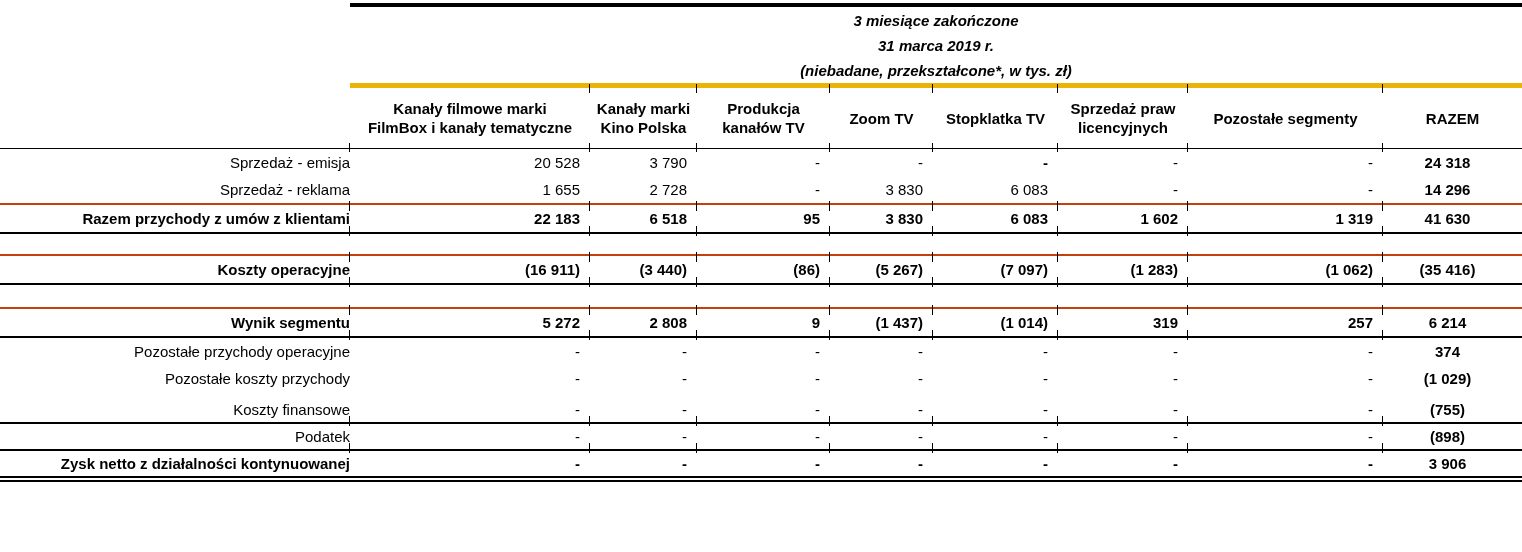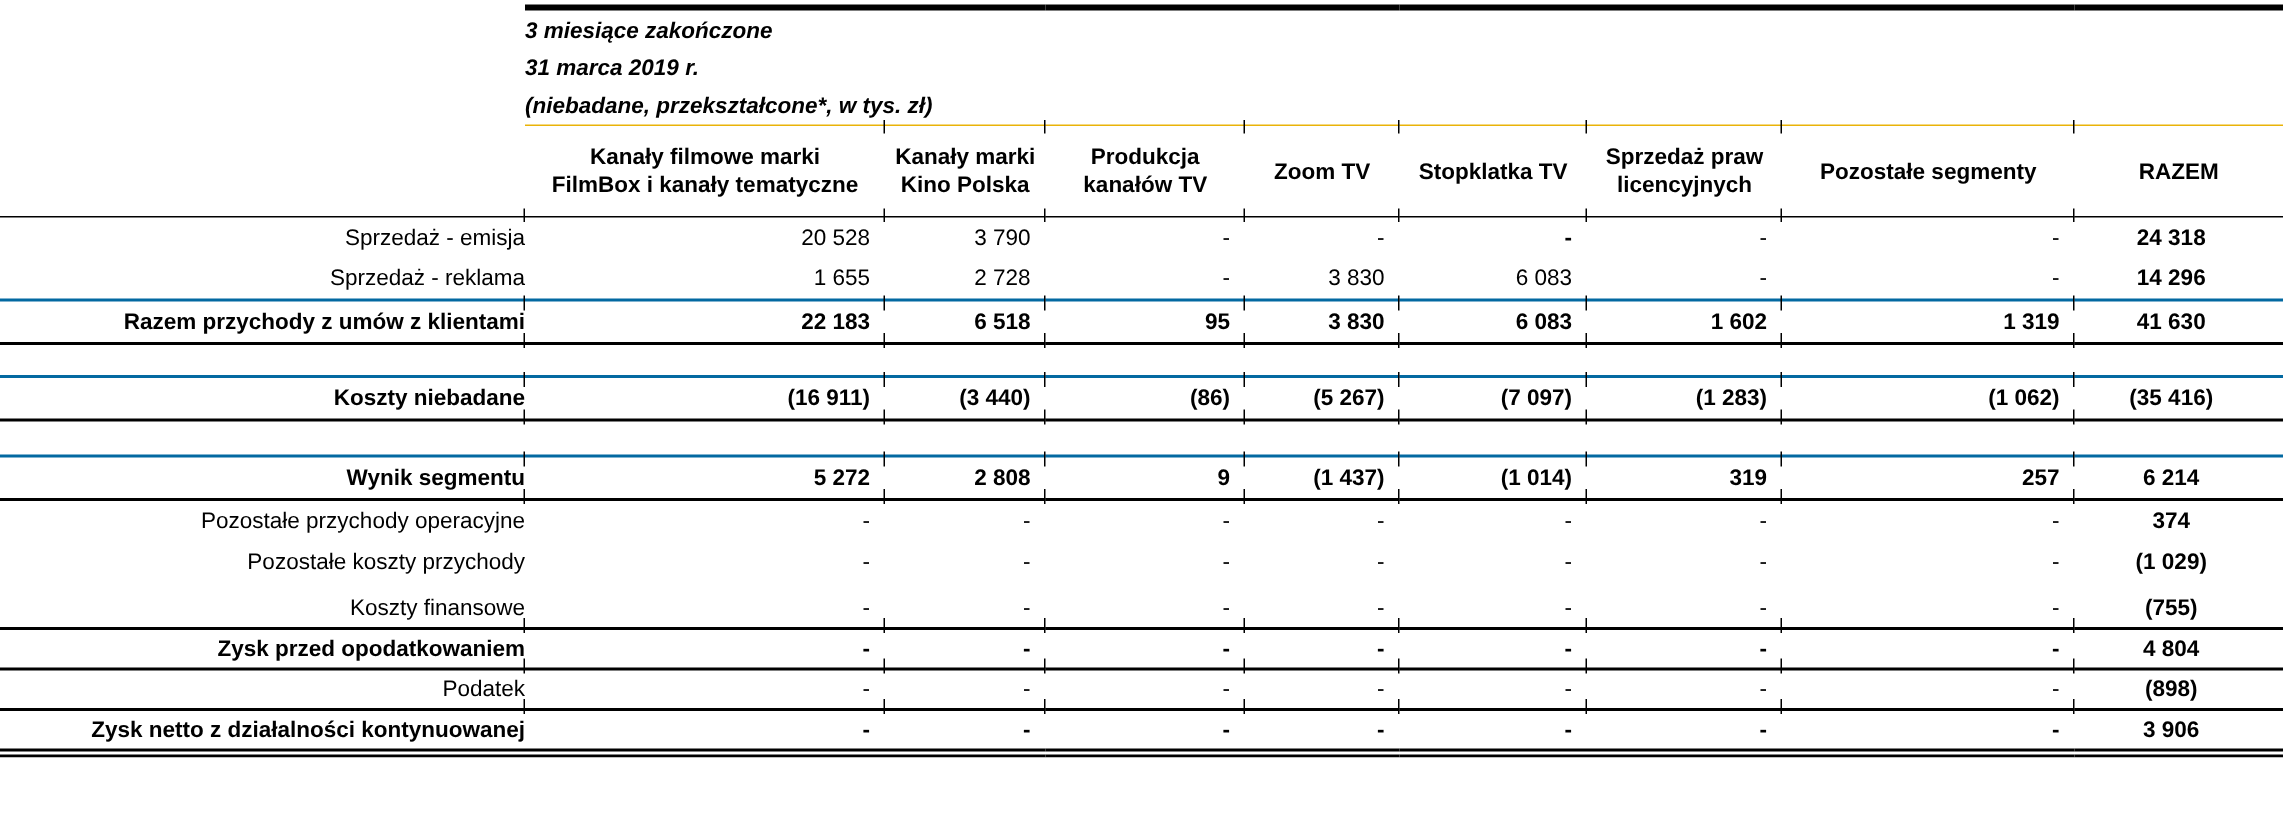--- a/index.html
+++ b/index.html
@@ -4,22 +4,22 @@
 <style>
   html,body { margin:0; padding:0; background:#fff; }
   body { width:1522px; font-family:"Liberation Sans", sans-serif; color:#000; }
   .page { width:1522px; padding-top:3px; }
   table { border-collapse:collapse; table-layout:fixed; width:1522px; }
   td, th { font-size:15px; vertical-align:middle; padding:0; position:relative; }
 
   
   .period-cell {
     border-top:4px solid #000;
-    border-bottom:1px solid #eab308;
-    font-weight:bold; font-style:italic;
+    border-bottom:5px solid #eab308;
+    text-align:center; font-weight:bold; font-style:italic;
     height:76px;
   }
   .period-cell .pline { line-height:25px; }
 
   
   tr.colhead th, tr.colhead td { border-bottom:1px solid #000; }
   tr.colhead th {
     font-weight:bold; text-align:center; white-space:pre-line;
     height:60px; line-height:19px;
   }
@@ -34,21 +34,21 @@
 
   
   tbody td { height:27px; }
   tr.compact td { height:25px; }
   td.lbl { text-align:right; padding-left:8px; white-space:nowrap; }
   td.val { text-align:right; padding-right:10px; white-space:nowrap; }
   td.val:last-child { font-weight:bold;text-align:center; }   
   tr.bold td { font-weight:bold; }
   td.bcell { font-weight:bold; }
 
-  tr.rt td { border-top:2px solid #0369a1; }
+  tr.rt td { border-top:2px solid #c2410c; }
   tr.rb td { border-bottom:2px solid #000; }
   tr.rbd td { border-bottom:6px double #000; }
 
   tr.tkt td:not(.lbl)::before {
     content:""; position:absolute; left:-1px; top:-4px; width:1px; height:10px; background:#000;
   }
   tr.tkb td:not(.lbl)::after {
     content:""; position:absolute; left:-1px; bottom:-4px; width:1px; height:10px; background:#000;
   }
 
@@ -126,21 +126,21 @@
           <td class="val">3 830</td>
           <td class="val">6 083</td>
           <td class="val">1 602</td>
           <td class="val">1 319</td>
           <td class="val">41 630</td>
         </tr>
         <tr class="spacer">
           <td colspan="9" style="height: 20px;"></td>
         </tr>
         <tr class="bold rt tkt rb tkb">
-          <td class="lbl">Koszty niebadane</td>
+          <td class="lbl">Koszty operacyjne</td>
           <td class="val">(16 911)</td>
           <td class="val">(3 440)</td>
           <td class="val">(86)</td>
           <td class="val">(5 267)</td>
           <td class="val">(7 097)</td>
           <td class="val">(1 283)</td>
           <td class="val">(1 062)</td>
           <td class="val">(35 416)</td>
         </tr>
         <tr class="spacer">
@@ -186,31 +186,20 @@
           <td class="lbl">Koszty finansowe</td>
           <td class="val">-</td>
           <td class="val">-</td>
           <td class="val">-</td>
           <td class="val">-</td>
           <td class="val">-</td>
           <td class="val">-</td>
           <td class="val">-</td>
           <td class="val">(755)</td>
         </tr>
-        <tr class="bold rb tkb compact">
-          <td class="lbl">Zysk przed opodatkowaniem</td>
-          <td class="val">-</td>
-          <td class="val">-</td>
-          <td class="val">-</td>
-          <td class="val">-</td>
-          <td class="val">-</td>
-          <td class="val">-</td>
-          <td class="val">-</td>
-          <td class="val">4 804</td>
-        </tr>
         <tr class="rb tkb compact">
           <td class="lbl">Podatek</td>
           <td class="val">-</td>
           <td class="val">-</td>
           <td class="val">-</td>
           <td class="val">-</td>
           <td class="val">-</td>
           <td class="val">-</td>
           <td class="val">-</td>
           <td class="val">(898)</td>

